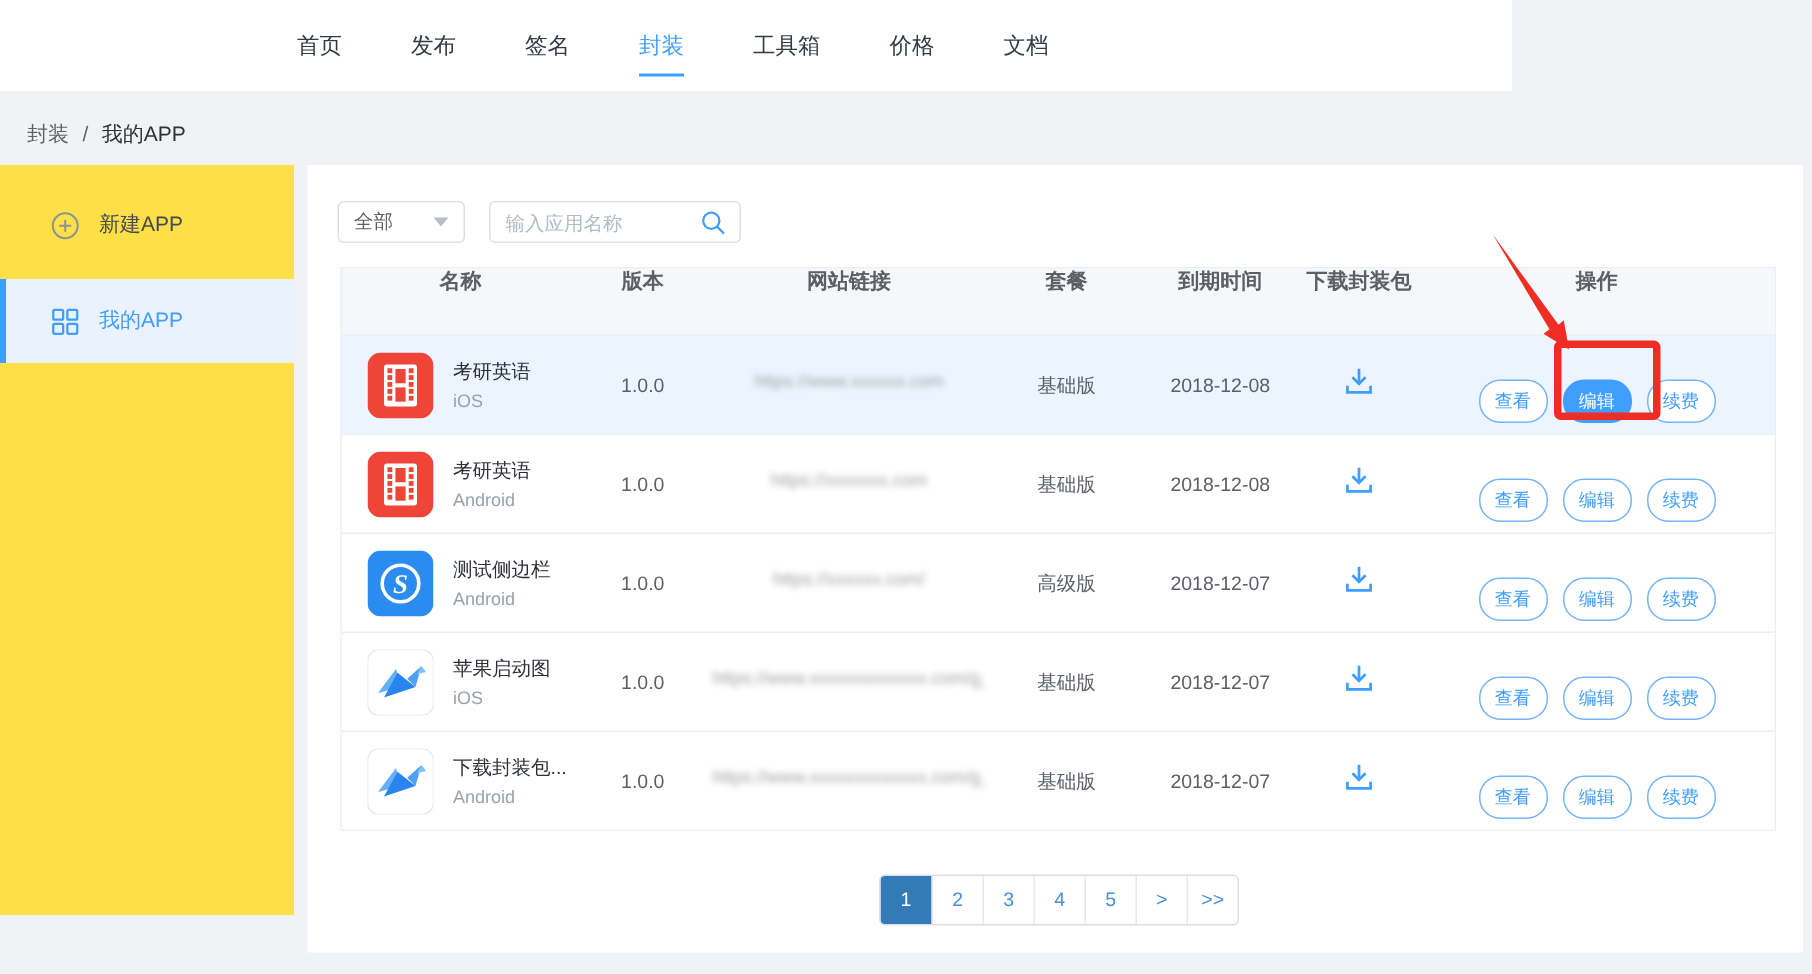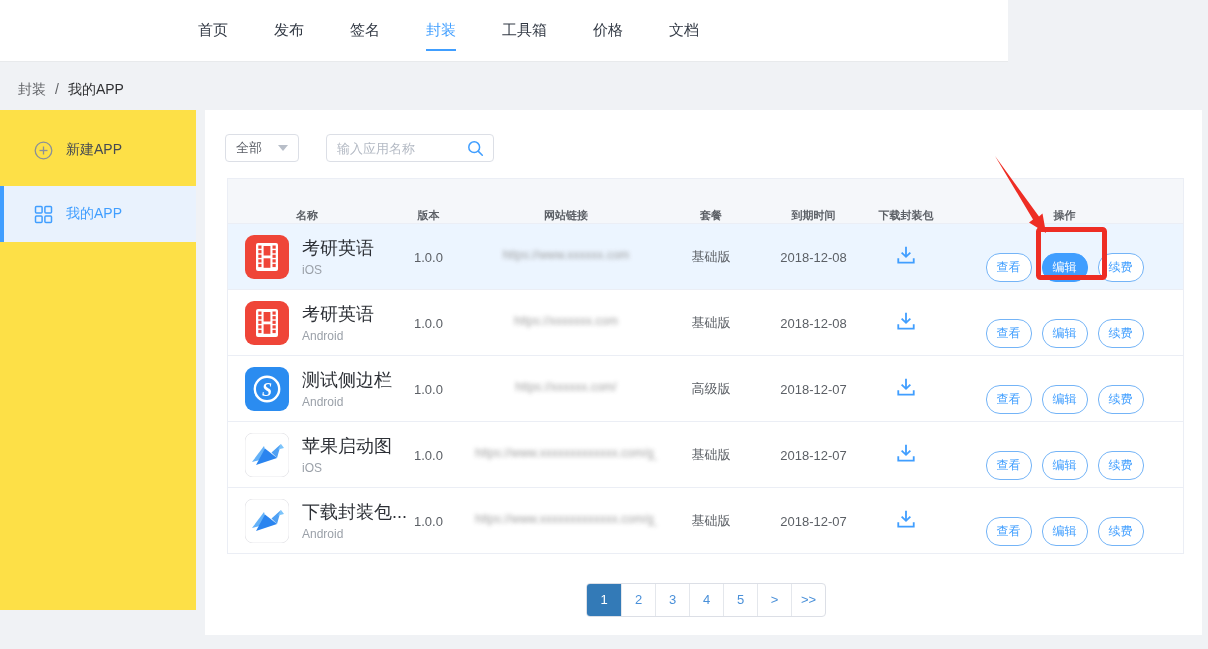--- a/index.html
+++ b/index.html
@@ -20,36 +20,36 @@
   
   .sidebar { position:absolute; left:0; top:110px; width:196px; height:500px; background:#fde047; padding-top:12px; z-index:2; }
   .side-item { height:56px; display:flex; align-items:center; gap:13px; padding-left:34px; font-size:14px; color:#454a52; cursor:pointer; position:relative; }
   .side-item + .side-item { margin-top:8px; }
   .side-item.active { background:#e9f2fd; color:#409eff; }
   .side-item.active::before { content:""; position:absolute; left:0; top:0; bottom:0; width:4px; background:#409eff; }
 
   
   .card { position:absolute; left:205px; top:110px; width:997px; height:525px; background:#fff; z-index:2; }
 
-  .select { position:absolute; left:20px; top:24px; width:74px; height:28px; border:1px solid #dcdfe6; border-radius:4px; display:flex; align-items:center; justify-content:space-between; padding:0 10px; font-size:13px; color:#5a5e66; cursor:pointer; background:#fff; }
+  .select { position:absolute; left:20px; top:24px; width:85px; height:28px; border:1px solid #dcdfe6; border-radius:4px; display:flex; align-items:center; justify-content:space-between; padding:0 10px; font-size:13px; color:#5a5e66; cursor:pointer; background:#fff; }
   .caret { width:0; height:0; border-left:5px solid transparent; border-right:5px solid transparent; border-top:6px solid #b8bec8; }
   .search { position:absolute; left:121px; top:24px; width:168px; height:28px; border:1px solid #dcdfe6; border-radius:4px; display:flex; align-items:center; padding:0 9px 0 10px; background:#fff; }
   .search input { border:none; outline:none; flex:1; min-width:0; font-size:13px; color:#ef4444; background:transparent; font-family:"Liberation Sans", sans-serif; }
   .search input::placeholder { color:#b4bac4; }
 
   
   .table { position:absolute; left:22px; top:68px; width:957px; border:1px solid #ebeef5; }
-  .thead { display:flex; height:44px; align-items:flex-end; background:#f5f7fa; font-size:11px; font-weight:bold; color:#5c6066; }
+  .thead { display:flex; height:44px; align-items:flex-start; background:#f5f7fa; font-size:14px; font-weight:bold; color:#5c6066; }
   .trow { display:flex; height:66px; align-items:center; border-top:1px solid #ebeef5; background:#fff; }
   .trow.hl { background:#ecf5ff; }
   .cell { text-align:center; }
   .c0{width:158px;} .c1{width:85px;} .c2{width:190px;} .c3{width:100px;} .c4{width:105px;} .c5{width:80px;} .c6{width:237px;}
   .namecell { display:flex; align-items:center; text-align:left; padding-left:17px; gap:13px; }
   .appicon { width:44px; height:44px; flex:0 0 44px; }
-  .app-name { font-size:18px; color:#2d3036; white-space:nowrap; }
+  .app-name { font-size:13px; color:#2d3036; white-space:nowrap; }
   .app-platform { font-size:12px; color:#9ba1a9; margin-top:3px; }
   .version, .plan, .expire { font-size:13px; color:#5c6066; }
   .blur { font-size:12px; color:#979797; filter:blur(2.2px); opacity:.9; white-space:nowrap; overflow:hidden; display:inline-block; max-width:182px; }
   .dl { display:inline-flex; cursor:pointer; }
   .btn { display:inline-block; min-width:45px; padding:5px 10px; border:1px solid #74b4f7; border-radius:14px; color:#409eff; font-size:12px; background:#fff; cursor:pointer; white-space:nowrap;margin-top:22px; }
   .btn + .btn { margin-left:10px; }
   .btn.filled { background:#409eff; border-color:#409eff; color:#fff; }
 
   
   .pagination { position:absolute; left:381px; top:473px; display:flex; border:1px solid #dcdfe6; border-radius:4px; overflow:hidden; background:#fff; }

